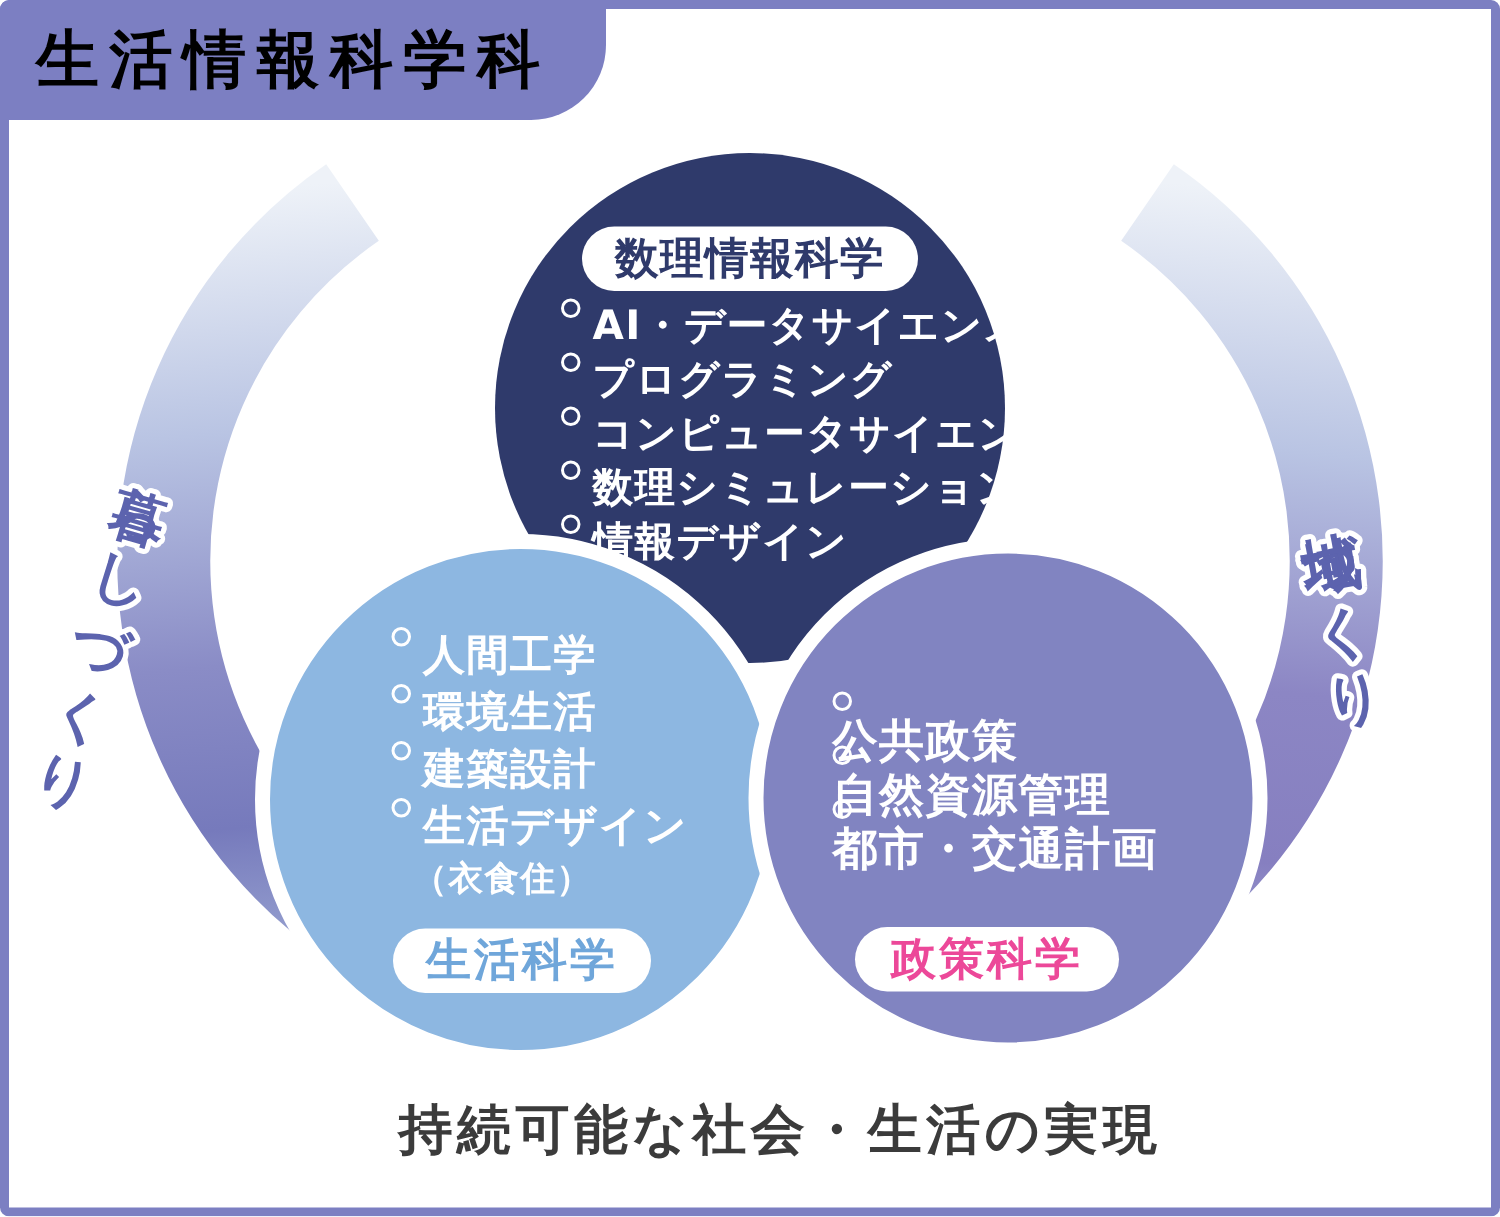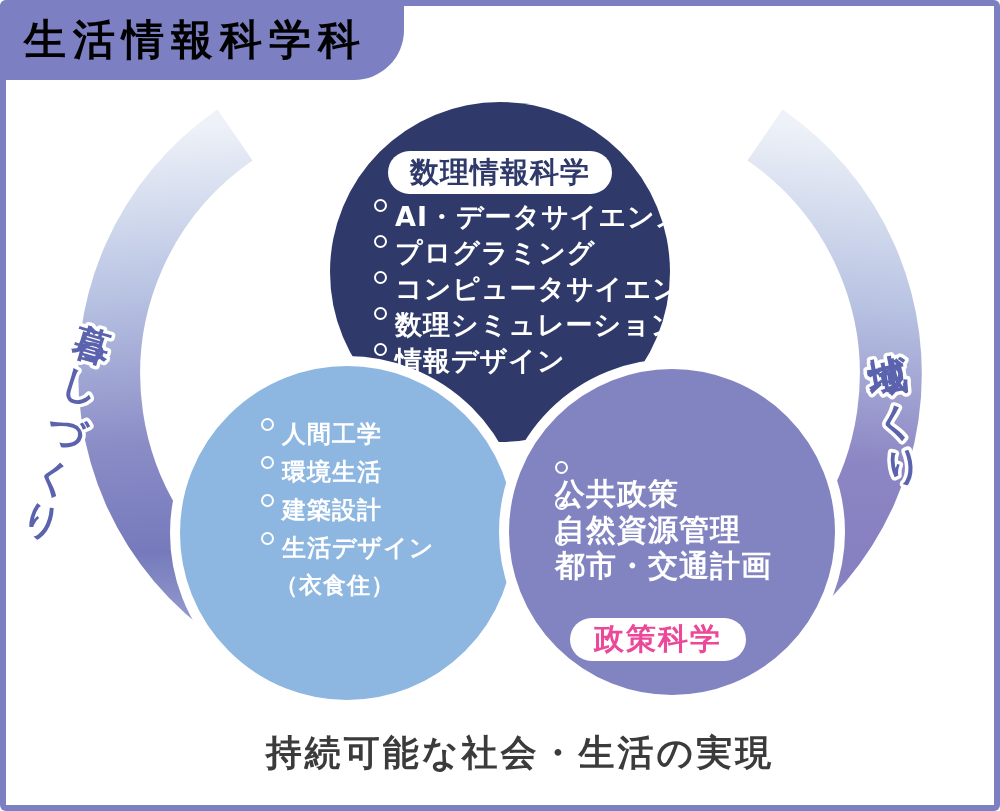--- a/index.html
+++ b/index.html
@@ -33,21 +33,21 @@
   .dot{
     width:9px;height:9px;border:2.5px solid #ffffff;border-radius:50%;
     flex:none;margin-right:8px;background:transparent;
   }
   .row b{color:#ffffff;font-weight:bold;white-space:nowrap;letter-spacing:1px;}
   .items-top{left:374px;top:199px;}
   .items-top .row{height:36px;font-size:27px;}
   .items-top .row b{font-size:27px;}
   .items-left{left:261px;top:418px;}
   .items-left .row{height:38px;}
-  .items-left .row b{font-size:24px;}
+  .items-left .row b{font-size:28px;}
   .items-right{left:555px;top:461px;}
   .items-right .row{height:36px;flex-direction:column;}
   .items-right .row b{font-size:30px;}
   .note-row{color:#ffffff;font-weight:bold;font-size:23px;letter-spacing:1px;
     padding-left:14px;height:30px;display:flex;align-items:center;}
   
   .pill{
     position:absolute;transform:translateX(-50%);
     background:#ffffff;border-radius:26px;
     display:flex;align-items:center;justify-content:center;
@@ -153,20 +153,23 @@
     <div class="row">
       <span class="dot"></span>
       <b>建築設計</b>
       </div>
     <div class="row">
       <span class="dot"></span>
       <b>生活デザイン</b>
       </div>
     <div class="note-row">（衣食住）</div>
   </div>
+  <div class="pill pill-left">
+    <span>生活科学</span>
+  </div>
 
   <div class="items items-right">
     <div class="row">
       <span class="dot"></span>
       <b>公共政策</b>
       </div>
     <div class="row">
       <span class="dot"></span>
       <b>自然資源管理</b>
       </div>

